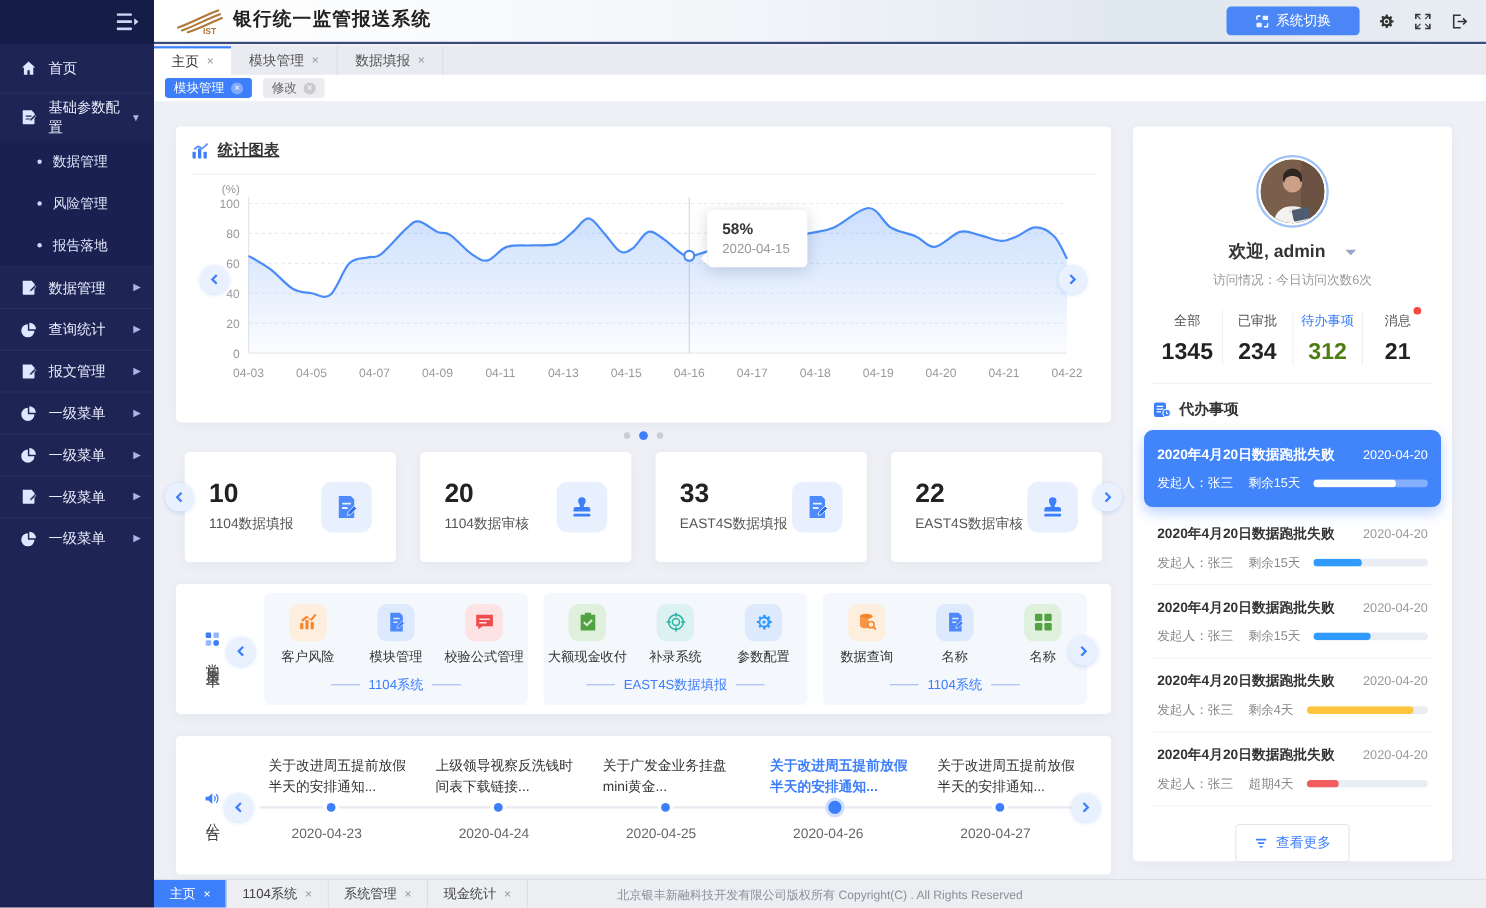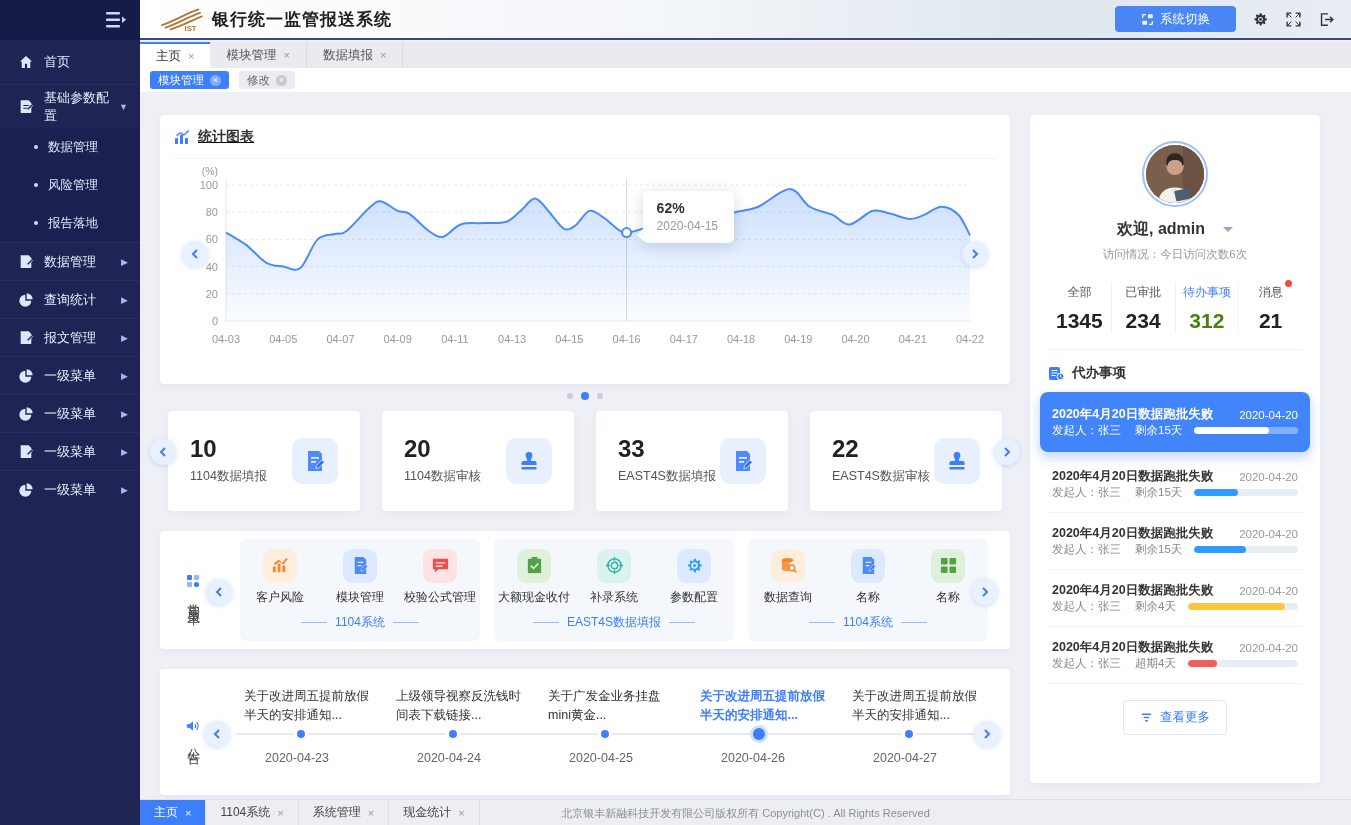--- a/index.html
+++ b/index.html
@@ -22,21 +22,21 @@
     font-size:12.5px; color:#dfe4f8; cursor:pointer; position:relative; background:#1a2050; }
   .sb-sub .dot { width:4px; height:4px; border-radius:50%; background:#cfd8f8; margin-right:10px; }
   .sb-sub.active { background:#3d7efb; color:#fff; font-weight:bold; }
   .sb-sub.active::after { content:""; position:absolute; right:0; top:50%;
     transform:translateY(-50%); border:6px solid transparent; border-right-color:#eef0f5; }
 
   
   .header { position:absolute; left:140px; top:0; width:1211px; height:40px;
     background:linear-gradient(90deg,#ffffff 0%,#f2f5f9 45%,#dfe7ef 75%,#e8edf3 100%);
     border-bottom:2px solid #3a4a7c; display:flex; align-items:center; z-index:20; }
-  .logo-wrap { display:flex; align-items:center; margin-left:18px; }
+  .logo-wrap { display:flex; align-items:flex-start; margin-left:18px; }
   .logo-swoosh { width:46px; height:26px; }
   .app-title { font-size:17px; font-weight:bold; color:#222; margin-left:8px; letter-spacing:1px; }
   .header-right { margin-left:auto; display:flex; align-items:center; gap:16px; padding-right:16px; }
   .switch-btn { background:#4b86f7; color:#fff; font-size:12.5px; border:none; border-radius:4px;
     height:26px; padding:0 26px; display:flex; align-items:center; gap:6px; cursor:pointer; }
   .hdr-ic { width:17px; height:17px; color:#333; cursor:pointer; }
 
   
   .tabbar { position:absolute; left:140px; top:42px; width:1211px; height:26px;
     background:#e9ebf0; display:flex; align-items:stretch; font-size:12.5px; }
@@ -152,21 +152,21 @@
   .ustat.hl .uval { color:#4d7c0f; }
   .badge-dot { position:absolute; top:-4px; right:-9px; width:7px; height:7px; border-radius:50%;
     background:#f4493c; }
   .todo-head { display:flex; align-items:center; gap:8px; font-size:13.5px; color:#333;
     font-weight:bold; margin:14px 0 10px 0; }
   .todo-head .tic { width:16px; height:16px; color:#3d7efb; }
   .todo { padding:12px 4px 12px 4px; border-bottom:1px solid #f2f3f6; }
   .todo .r1 { display:flex; justify-content:space-between; align-items:center; }
   .todo .tt { font-size:12.5px; font-weight:bold; color:#333; }
   .todo .td { font-size:11.5px; color:#999; }
-  .todo .r2 { display:flex; align-items:center; margin-top:0; gap:6px; }
+  .todo .r2 { display:flex; align-items:center; margin-top:10px; gap:6px; }
   .todo .sp { font-size:11.5px; color:#888; flex:0 0 auto; }
   .todo .rm { font-size:11.5px; color:#888; flex:0 0 auto; margin-left:8px; }
   .pbar { flex:1; height:7px; border-radius:4px; background:#e9edf4; margin-left:6px; overflow:hidden; }
   .pfill { height:100%; border-radius:4px; }
   .todo.active { background:#4285fa; border-radius:8px; border-bottom:none; padding:14px 12px;
     margin:0 -8px 4px -8px; box-shadow:0 5px 12px rgba(66,133,250,.35); }
   .todo.active .tt,.todo.active .td,.todo.active .sp,.todo.active .rm { color:#fff; }
   .todo.active .pbar { background:rgba(255,255,255,.35); }
   .more-wrap { display:flex; justify-content:center; padding:16px 0; }
   .more-btn { display:flex; align-items:center; gap:7px; border:1px solid #e1e5ec; border-radius:4px;
@@ -436,21 +436,21 @@
             <text x="624.3076923076924" y="184" text-anchor="middle" font-size="11" fill="#999">04-19</text>
             <text x="681.5384615384615" y="184" text-anchor="middle" font-size="11" fill="#999">04-20</text>
             <text x="738.7692307692308" y="184" text-anchor="middle" font-size="11" fill="#999">04-21</text>
             <text x="796" y="184" text-anchor="middle" font-size="11" fill="#999">04-22</text>
             <line x1="452.6153846153846" y1="20" x2="452.6153846153846" y2="162" stroke="#d4d7de" stroke-width="1"></line>
             <path d="M52,73.6C55.33846153846154,75.63999999999999,65.35384615384616,80.85333333333332,72.03076923076924,85.83999999999999C78.70769230769231,90.82666666666665,85.86153846153846,99.89333333333335,92.06153846153846,103.52000000000001C98.26153846153846,107.14666666666668,103.50769230769231,106.69333333333333,109.23076923076923,107.6C114.95384615384614,108.50666666666666,120.67692307692307,113.49333333333333,126.4,108.96C132.12307692307692,104.42666666666666,137.84615384615387,86.06666666666666,143.56923076923078,80.4C149.2923076923077,74.73333333333335,155.96923076923076,76.32000000000001,160.73846153846154,74.96000000000001C165.5076923076923,73.60000000000001,166.46153846153848,76.54666666666667,172.1846153846154,72.24C177.90769230769232,67.93333333333332,189.35384615384618,54.10666666666667,195.0769230769231,49.120000000000005C200.8,44.13333333333334,201.75384615384615,41.86666666666667,206.52307692307693,42.32C211.2923076923077,42.77333333333333,218.92307692307693,49.79999999999999,223.6923076923077,51.83999999999999C228.46153846153848,53.87999999999999,229.8923076923077,51.16,235.13846153846154,54.559999999999995C240.3846153846154,57.959999999999994,249.44615384615383,68.38666666666666,255.16923076923075,72.24C260.89230769230767,76.09333333333333,264.2307692307692,78.81333333333333,269.4769230769231,77.68C274.7230769230769,76.54666666666668,279.9692307692308,67.70666666666666,286.6461538461539,65.44C293.32307692307694,63.17333333333333,301.9076923076923,64.53333333333335,309.53846153846155,64.08000000000001C317.1692307692308,63.62666666666668,326.2307692307693,64.76,332.4307692307693,62.72C338.63076923076926,60.67999999999999,341.9692307692308,55.69333333333332,346.7384615384616,51.83999999999999C351.50769230769237,47.98666666666666,356.2769230769231,39.37333333333333,361.04615384615386,39.599999999999994C365.81538461538463,39.82666666666666,370.5846153846154,48.21333333333333,375.3538461538462,53.199999999999996C380.12307692307695,58.18666666666666,385.3692307692308,67.25333333333333,389.6615384615385,69.52C393.9538461538462,71.78666666666666,396.81538461538463,69.74666666666668,401.10769230769233,66.80000000000001C405.40000000000003,63.853333333333346,410.6461538461538,53.19999999999999,415.4153846153846,51.83999999999999C420.18461538461537,50.47999999999999,424,55.013333333333335,429.7230769230769,58.64C435.44615384615383,62.266666666666666,443.0769230769231,71.78666666666666,449.75384615384615,73.6C456.4307692307692,75.41333333333333,461.6769230769231,70.88,469.7846153846154,69.52C477.89230769230767,68.16,488.86153846153843,66.8,498.4,65.44C507.9384615384615,64.08,516.5230769230769,63.4,527.0153846153846,61.36C537.5076923076923,59.32,551.8153846153847,55.46666666666666,561.3538461538462,53.199999999999996C570.8923076923078,50.93333333333333,575.1846153846154,51.61333333333334,584.2461538461539,47.760000000000005C593.3076923076924,43.90666666666667,607.1384615384615,30.080000000000005,615.7230769230769,30.080000000000005C624.3076923076923,30.080000000000005,628.5999999999999,43.45333333333334,635.7538461538461,47.760000000000005C642.9076923076923,52.06666666666667,651.9692307692308,52.97333333333333,658.6461538461539,55.919999999999995C665.323076923077,58.86666666666666,669.1384615384615,66.12,675.8153846153846,65.44C682.4923076923077,64.75999999999999,692.0307692307692,53.65333333333332,698.7076923076924,51.83999999999999C705.3846153846155,50.02666666666666,709.676923076923,53.199999999999996,715.876923076923,54.559999999999995C722.0769230769231,55.919999999999995,730.1846153846153,59.77333333333333,735.9076923076923,60C741.6307692307693,60.22666666666667,744.9692307692308,57.959999999999994,750.2153846153847,55.919999999999995C755.4615384615386,53.879999999999995,761.6615384615384,47.760000000000005,767.3846153846154,47.760000000000005C773.1076923076923,47.760000000000005,779.7846153846153,51.16,784.5538461538462,55.919999999999995C789.323076923077,60.67999999999999,794.0923076923077,72.91999999999999,796,76.32L796,162L52,162Z" fill="url(#ag)" stroke="none"></path>
             <path d="M52,73.6C55.33846153846154,75.63999999999999,65.35384615384616,80.85333333333332,72.03076923076924,85.83999999999999C78.70769230769231,90.82666666666665,85.86153846153846,99.89333333333335,92.06153846153846,103.52000000000001C98.26153846153846,107.14666666666668,103.50769230769231,106.69333333333333,109.23076923076923,107.6C114.95384615384614,108.50666666666666,120.67692307692307,113.49333333333333,126.4,108.96C132.12307692307692,104.42666666666666,137.84615384615387,86.06666666666666,143.56923076923078,80.4C149.2923076923077,74.73333333333335,155.96923076923076,76.32000000000001,160.73846153846154,74.96000000000001C165.5076923076923,73.60000000000001,166.46153846153848,76.54666666666667,172.1846153846154,72.24C177.90769230769232,67.93333333333332,189.35384615384618,54.10666666666667,195.0769230769231,49.120000000000005C200.8,44.13333333333334,201.75384615384615,41.86666666666667,206.52307692307693,42.32C211.2923076923077,42.77333333333333,218.92307692307693,49.79999999999999,223.6923076923077,51.83999999999999C228.46153846153848,53.87999999999999,229.8923076923077,51.16,235.13846153846154,54.559999999999995C240.3846153846154,57.959999999999994,249.44615384615383,68.38666666666666,255.16923076923075,72.24C260.89230769230767,76.09333333333333,264.2307692307692,78.81333333333333,269.4769230769231,77.68C274.7230769230769,76.54666666666668,279.9692307692308,67.70666666666666,286.6461538461539,65.44C293.32307692307694,63.17333333333333,301.9076923076923,64.53333333333335,309.53846153846155,64.08000000000001C317.1692307692308,63.62666666666668,326.2307692307693,64.76,332.4307692307693,62.72C338.63076923076926,60.67999999999999,341.9692307692308,55.69333333333332,346.7384615384616,51.83999999999999C351.50769230769237,47.98666666666666,356.2769230769231,39.37333333333333,361.04615384615386,39.599999999999994C365.81538461538463,39.82666666666666,370.5846153846154,48.21333333333333,375.3538461538462,53.199999999999996C380.12307692307695,58.18666666666666,385.3692307692308,67.25333333333333,389.6615384615385,69.52C393.9538461538462,71.78666666666666,396.81538461538463,69.74666666666668,401.10769230769233,66.80000000000001C405.40000000000003,63.853333333333346,410.6461538461538,53.19999999999999,415.4153846153846,51.83999999999999C420.18461538461537,50.47999999999999,424,55.013333333333335,429.7230769230769,58.64C435.44615384615383,62.266666666666666,443.0769230769231,71.78666666666666,449.75384615384615,73.6C456.4307692307692,75.41333333333333,461.6769230769231,70.88,469.7846153846154,69.52C477.89230769230767,68.16,488.86153846153843,66.8,498.4,65.44C507.9384615384615,64.08,516.5230769230769,63.4,527.0153846153846,61.36C537.5076923076923,59.32,551.8153846153847,55.46666666666666,561.3538461538462,53.199999999999996C570.8923076923078,50.93333333333333,575.1846153846154,51.61333333333334,584.2461538461539,47.760000000000005C593.3076923076924,43.90666666666667,607.1384615384615,30.080000000000005,615.7230769230769,30.080000000000005C624.3076923076923,30.080000000000005,628.5999999999999,43.45333333333334,635.7538461538461,47.760000000000005C642.9076923076923,52.06666666666667,651.9692307692308,52.97333333333333,658.6461538461539,55.919999999999995C665.323076923077,58.86666666666666,669.1384615384615,66.12,675.8153846153846,65.44C682.4923076923077,64.75999999999999,692.0307692307692,53.65333333333332,698.7076923076924,51.83999999999999C705.3846153846155,50.02666666666666,709.676923076923,53.199999999999996,715.876923076923,54.559999999999995C722.0769230769231,55.919999999999995,730.1846153846153,59.77333333333333,735.9076923076923,60C741.6307692307693,60.22666666666667,744.9692307692308,57.959999999999994,750.2153846153847,55.919999999999995C755.4615384615386,53.879999999999995,761.6615384615384,47.760000000000005,767.3846153846154,47.760000000000005C773.1076923076923,47.760000000000005,779.7846153846153,51.16,784.5538461538462,55.919999999999995C789.323076923077,60.67999999999999,794.0923076923077,72.91999999999999,796,76.32" fill="none" stroke="#4a8cf7" stroke-width="2"></path>
             <circle cx="452.6153846153846" cy="73.6" r="4.5" fill="#fff" stroke="#4a8cf7" stroke-width="2"></circle>
           </svg>
         <div class="tooltip" id="chart-tooltip" style="left: 468.615px; top: 31.6px;">
-          <div class="tt-val">62%</div>
+          <div class="tt-val">58%</div>
           <div class="tt-date">2020-04-15</div>
         </div>
       </div>
     </div>
     <div class="dots">
       <span class="d"></span>
       <span class="d on"></span>
       <span class="d"></span>
     </div>
 

